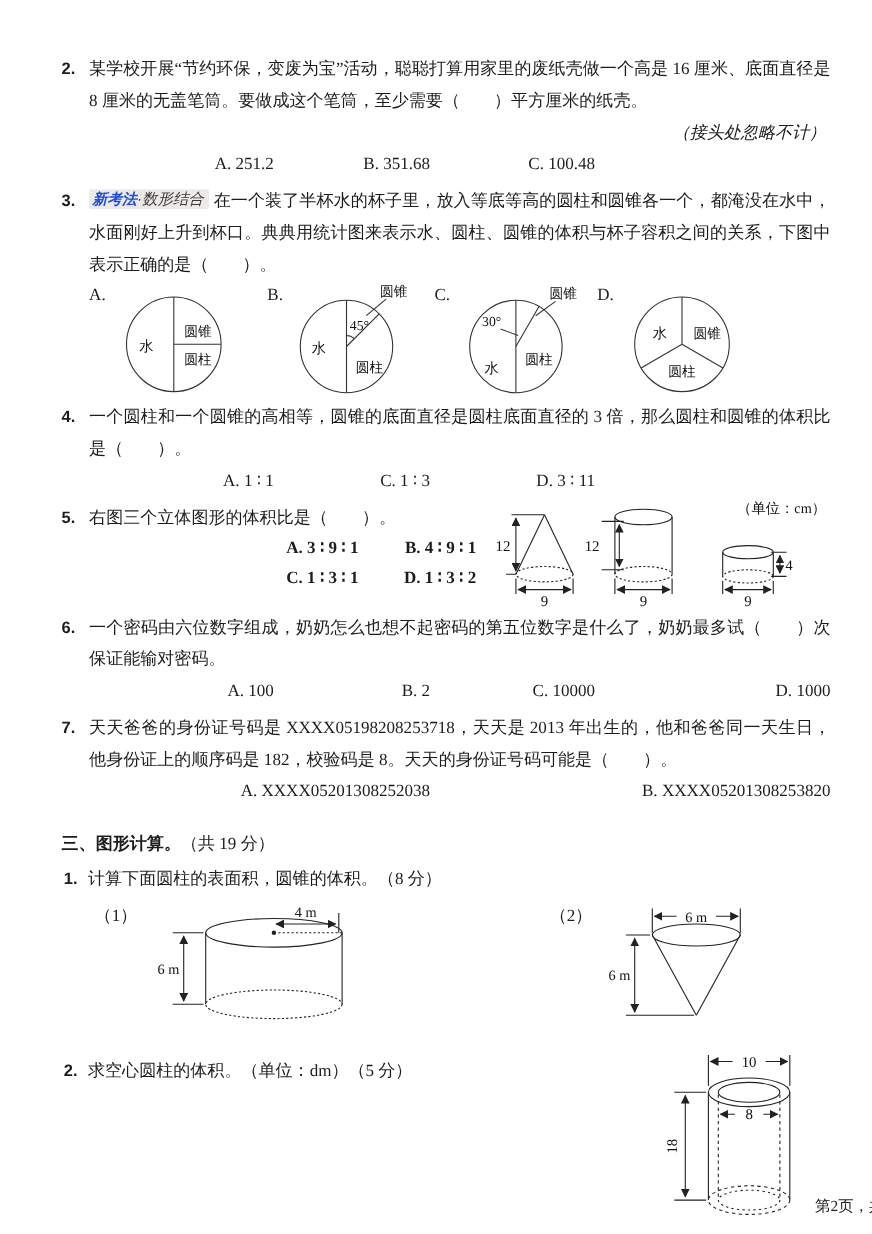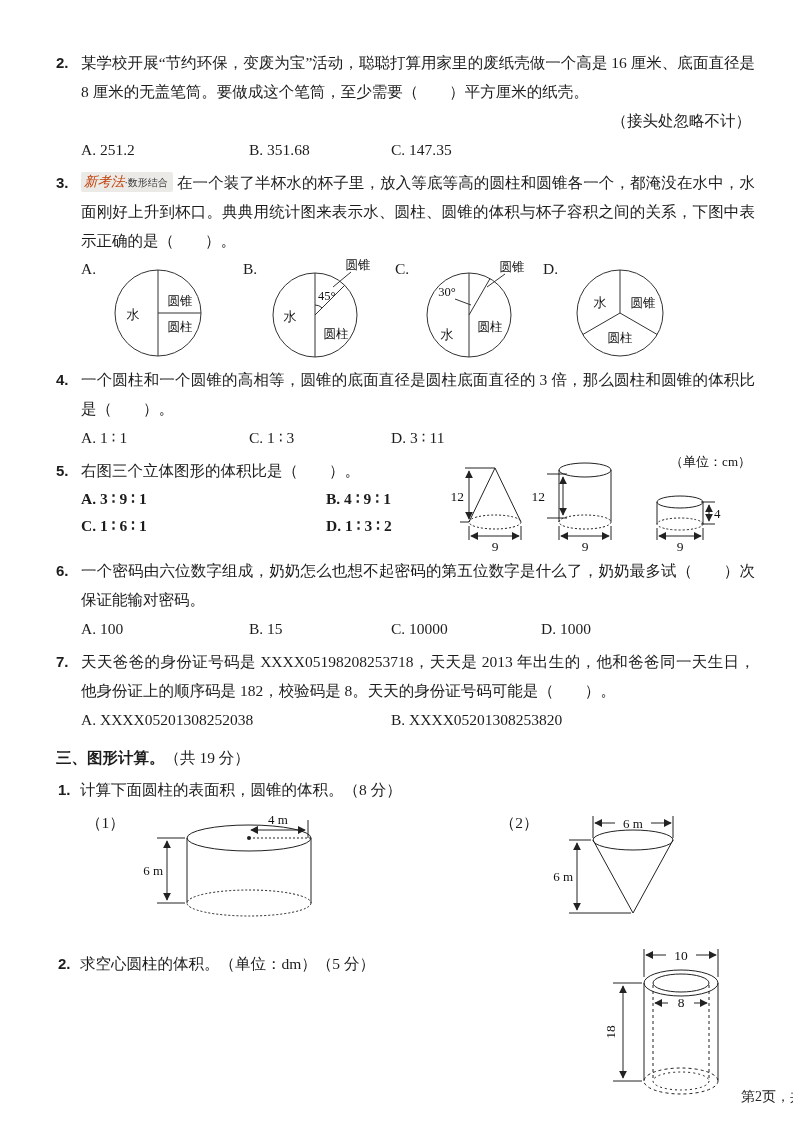--- a/index.html
+++ b/index.html
@@ -5,37 +5,37 @@
   html,body{margin:0;padding:0;}
   body{
     width:793px;height:1122px;background:#ffffff;position:relative;overflow:hidden;
     font-family:"Liberation Serif","DejaVu Serif",serif;color:#1c1c1c;font-size:15.5px;
   }
   .content{padding:48px 38px 0 56px;}
   .question{margin-bottom:4px;}
   .qrow{display:flex;}
   .qnum{flex:0 0 25px;font-family:"Liberation Sans","DejaVu Sans",sans-serif;font-weight:700;font-size:15px;line-height:29px;}
   .qtext{flex:1;line-height:29px;text-align:justify;}
-  .note{text-align:right;line-height:29px;padding-right:4px;}
+  .note{text-align:right;line-height:29px;padding-right:4px;font-style:italic;}
   .opts4{display:grid;grid-template-columns:168px 142px 150px 1fr;line-height:29px;padding-left:25px;}
   .opts2{display:grid;grid-template-columns:310px 1fr;line-height:30px;padding-left:25px;}
-  .opt{white-space:nowrap;}
+  .opt{white-space:nowrap;text-align:right;}
   .badge{display:inline-block;background:#eceae6;border-radius:2px;padding:0 5px 1px 3px;margin-right:4px;line-height:17px;vertical-align:2px;}
-  .badge .b-new{color:#c2410c;font-weight:400;font-style:italic;font-size:13.5px;font-family:"Liberation Sans","DejaVu Sans",sans-serif;}
-  .badge .b-tag{color:#3a3a3a;font-size:10px;font-family:"Liberation Sans","DejaVu Sans",sans-serif;}
+  .badge .b-new{color:#1d4ed8;font-weight:700;font-style:italic;font-size:13.5px;font-family:"Liberation Sans","DejaVu Sans",sans-serif;}
+  .badge .b-tag{color:#3a3a3a;font-size:14px;font-family:"Liberation Sans","DejaVu Sans",sans-serif;font-style:italic;}
   .pies{display:flex;padding-left:25px;margin-top:2px;align-items:flex-start;}
   .pie-group{display:flex;align-items:flex-start;}
   .pie-letter{line-height:20px;margin-top:2px;}
   svg{display:block;}
   svg text{font-family:"Liberation Serif","DejaVu Serif",serif;fill:#111;}
   .q5wrap{display:flex;align-items:flex-start;}
   .q5left{flex:1;}
   .q5fig{flex:0 0 322px;margin-top:-4px;}
   .q5opts{display:grid;grid-template-columns:245px 1fr;line-height:27px;padding-left:25px;font-weight:bold;}
-  .sec-title{margin-top:8px;line-height:30px;}
+  .sec-title{margin-top:18px;line-height:30px;}
   .sec-title .bold{font-weight:700;}
   .sub-q{display:flex;margin-top:2px;}
   .sub-num{flex:0 0 22px;font-family:"Liberation Sans","DejaVu Sans",sans-serif;font-weight:700;font-size:15px;line-height:29px;padding-left:2px;}
   .sub-text{flex:1;line-height:29px;}
   .figrow{display:flex;padding-left:30px;margin-top:4px;margin-bottom:26px;align-items:flex-start;}
   .fig-group{display:flex;align-items:flex-start;}
   .fig-label{line-height:22px;margin-top:4px;margin-right:2px;}
   .fig2-offset{margin-left:138px;}
   .hollow-wrap{position:relative;height:158px;}
   .hollow-fig{position:absolute;right:-6px;top:-8px;}
@@ -56,21 +56,21 @@
 
   <div class="question">
     <div class="qrow">
       <span class="qnum">2.</span>
       <div class="qtext">某学校开展“节约环保，变废为宝”活动，聪聪打算用家里的废纸壳做一个高是 16 厘米、底面直径是 8 厘米的无盖笔筒。要做成这个笔筒，至少需要（　　）平方厘米的纸壳。</div>
     </div>
     <div class="note">（接头处忽略不计）</div>
     <div class="opts4">
       <span class="opt">A. 251.2</span>
       <span class="opt">B. 351.68</span>
-      <span class="opt">C. 147.35</span>
+      <span class="opt">C. 100.48</span>
     </div>
   </div>
 
   <div class="question">
     <div class="qrow">
       <span class="qnum">3.</span>
       <div class="qtext">
         <span class="badge"><span class="b-new">新考法</span><span class="b-tag">·数形结合</span></span><span>在一个装了半杯水的杯子里，放入等底等高的圆柱和圆锥各一个，都淹没在水中，水面刚好上升到杯口。典典用统计图来表示水、圆柱、圆锥的体积与杯子容积之间的关系，下图中表示正确的是（　　）。</span>
       </div>
     </div>
@@ -156,21 +156,21 @@
 
   <div class="question q5wrap">
     <div class="q5left">
       <div class="qrow">
         <span class="qnum">5.</span>
         <div class="qtext">右图三个立体图形的体积比是（　　）。</div>
       </div>
       <div class="q5opts">
         <span class="opt">A. 3 ∶ 9 ∶ 1</span>
         <span class="opt">B. 4 ∶ 9 ∶ 1</span>
-        <span class="opt">C. 1 ∶ 6 ∶ 1</span>
+        <span class="opt">C. 1 ∶ 3 ∶ 1</span>
         <span class="opt">D. 1 ∶ 3 ∶ 2</span>
       </div>
     </div>
     <div class="q5fig">
       <svg width="322" height="100" viewBox="0 0 322 100">
         <text x="318" y="14" font-size="13" text-anchor="end">（单位：cm）</text>
         <g stroke="#222" fill="none" stroke-width="1">
           <ellipse cx="62" cy="70" rx="26" ry="7" stroke-dasharray="2,2"></ellipse>
           <line x1="62" y1="16" x2="36" y2="70"></line>
           <line x1="62" y1="16" x2="88" y2="70"></line>
@@ -215,21 +215,21 @@
     </div>
   </div>
 
   <div class="question">
     <div class="qrow">
       <span class="qnum">6.</span>
       <div class="qtext">一个密码由六位数字组成，奶奶怎么也想不起密码的第五位数字是什么了，奶奶最多试（　　）次保证能输对密码。</div>
     </div>
     <div class="opts4">
       <span class="opt">A. 100</span>
-      <span class="opt">B. 15</span>
+      <span class="opt">B. 2</span>
       <span class="opt">C. 10000</span>
       <span class="opt">D. 1000</span>
     </div>
   </div>
 
   <div class="question">
     <div class="qrow">
       <span class="qnum">7.</span>
       <div class="qtext">天天爸爸的身份证号码是 XXXX05198208253718，天天是 2013 年出生的，他和爸爸同一天生日，他身份证上的顺序码是 182，校验码是 8。天天的身份证号码可能是（　　）。</div>
     </div>

